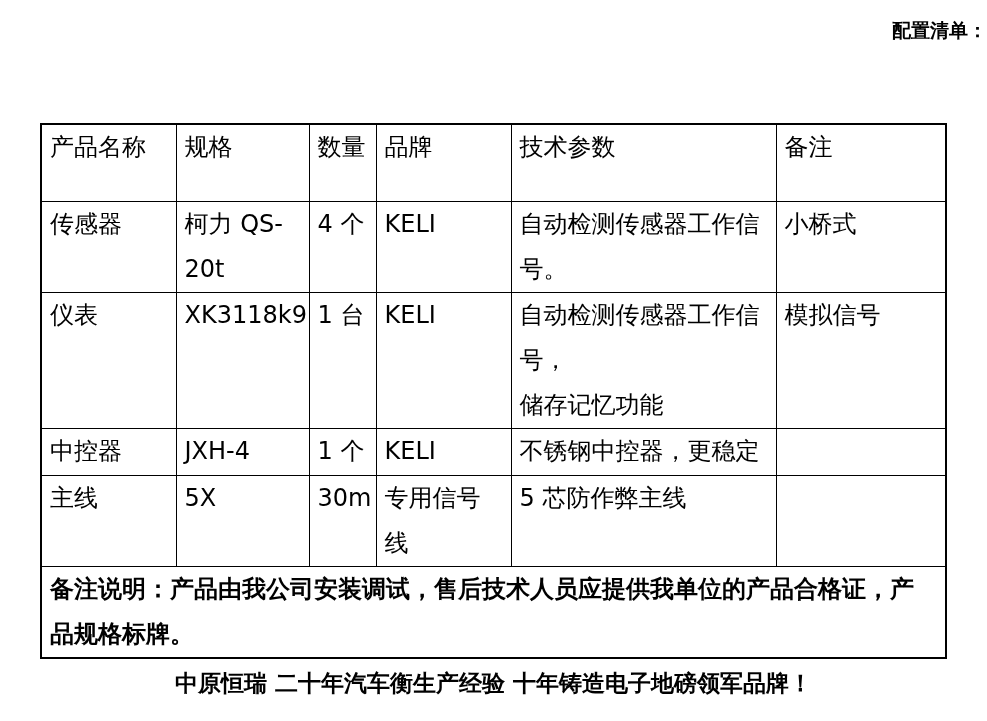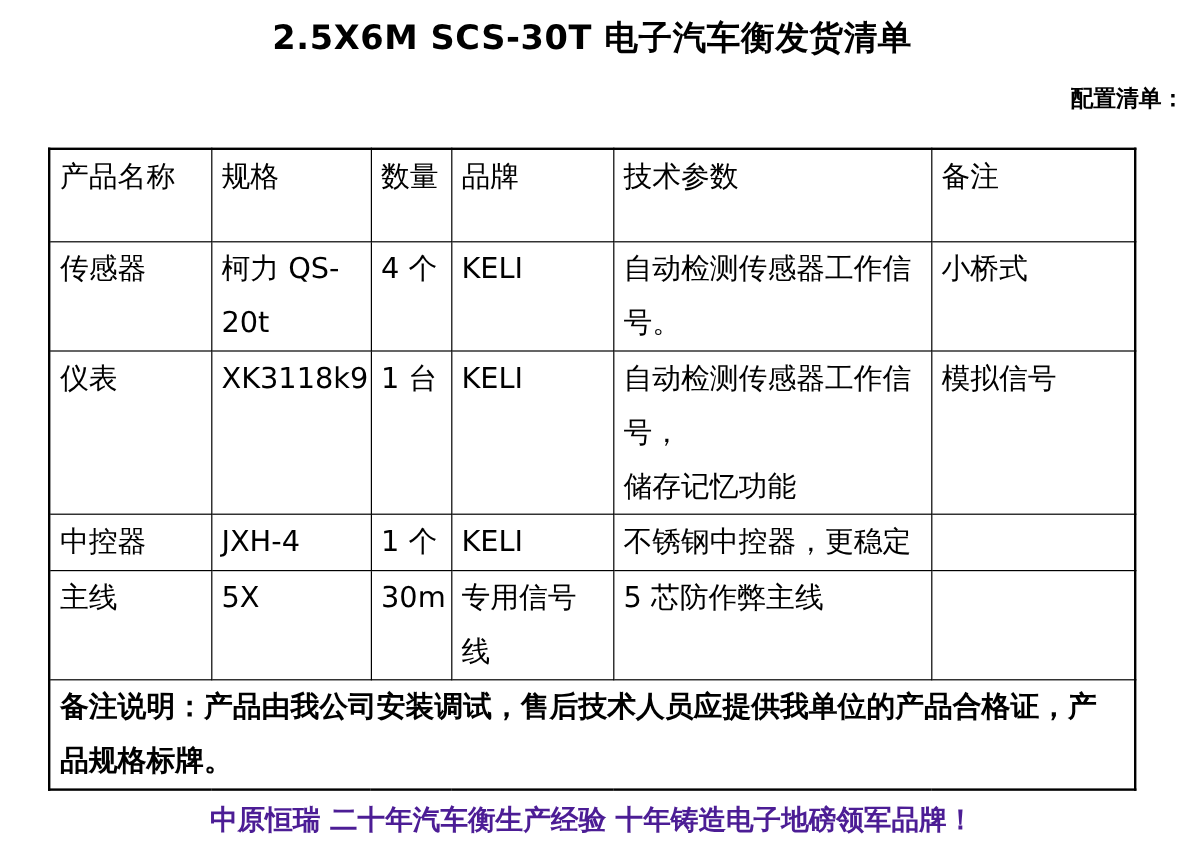--- a/index.html
+++ b/index.html
@@ -58,32 +58,31 @@
   tr.row-remark { height: 46px; }
   tr.row-remark td {
     font-weight: bold;
   }
   .footer-slogan {
     position: absolute;
     left: 0;
     top: 668px;
     width: 100%;
     text-align: center;
-    color: #4c1d95;
+    color: #000000;
     font-size: 23px;
     font-weight: bold;
     font-family: "DejaVu Serif", "Liberation Serif", serif;
   }
 </style>
 </head>
 <body>
 
 <div class="doc">
 
-  <div class="doc-title">2.5X6M SCS-30T 电子汽车衡发货清单</div>
 
   <div class="section-label">配置清单：</div>
 
   <table class="config-table">
     <colgroup>
       <col style="width:135px">
       <col style="width:133px">
       <col style="width:67px">
       <col style="width:135px">
       <col style="width:265px">

